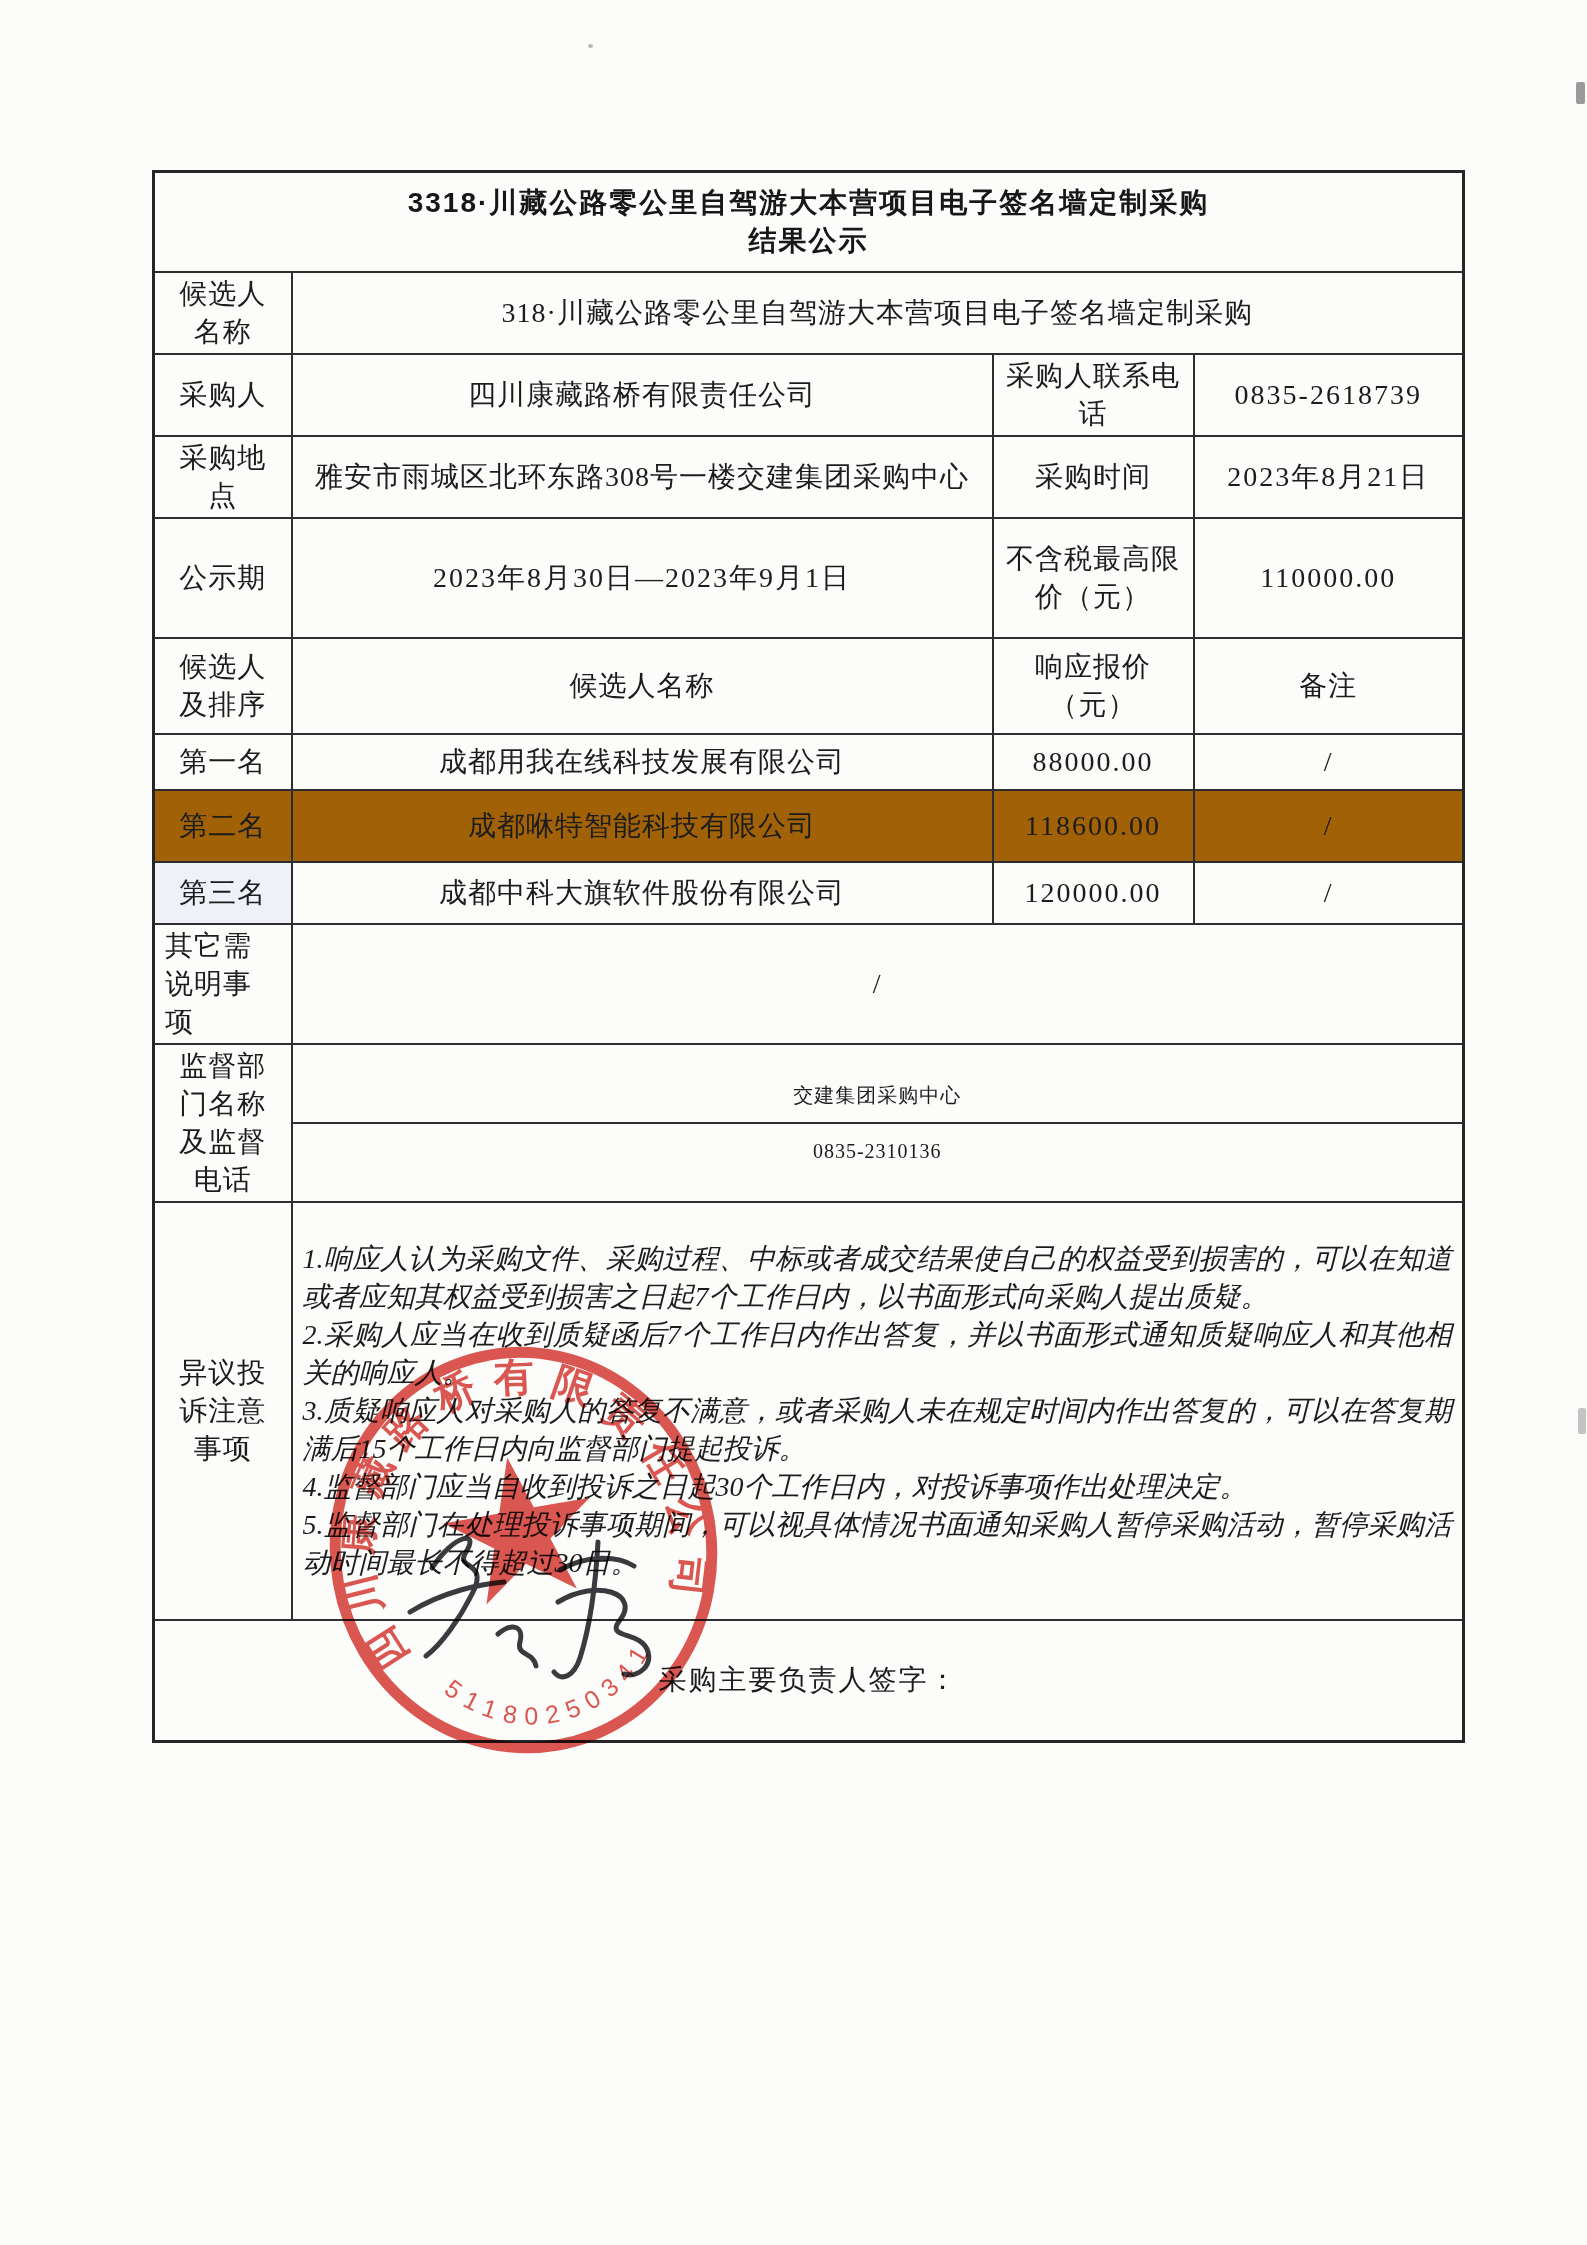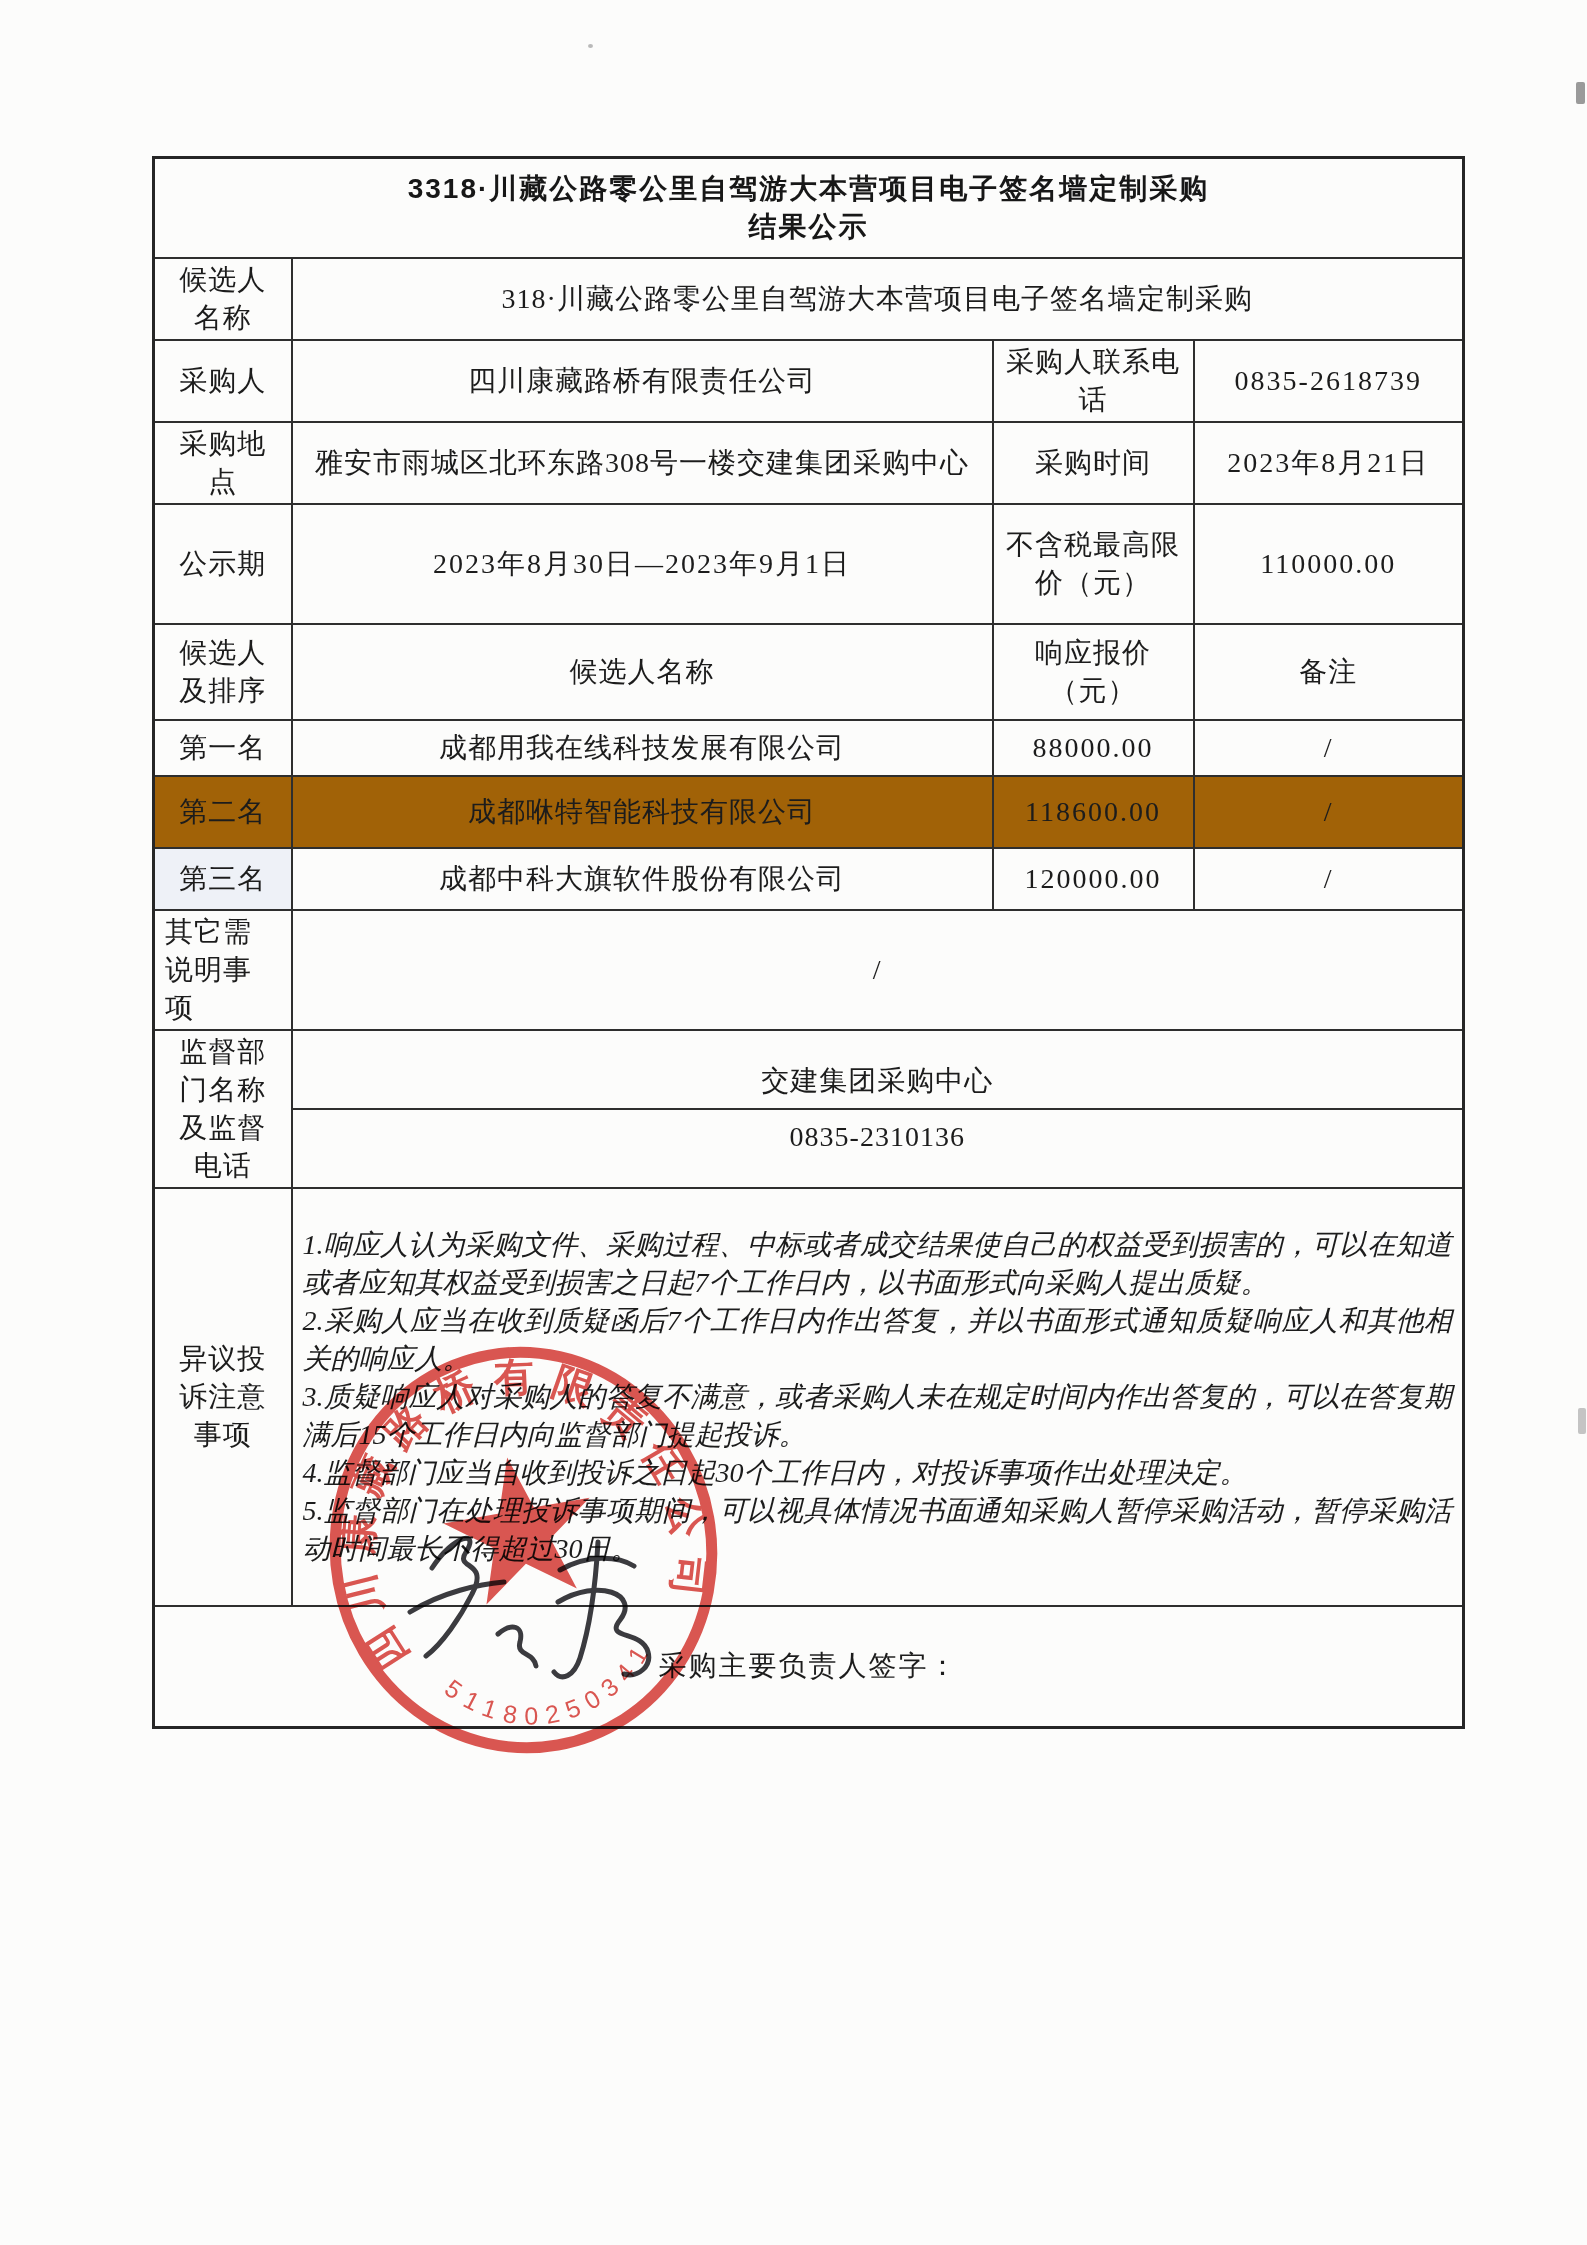--- a/index.html
+++ b/index.html
@@ -11,21 +11,21 @@
     color:#1c1c1c;
     overflow:hidden;
   }
   
   .artifact{position:absolute;background:#b9b9b9;border-radius:50%;}
   .a1{left:588px;top:44px;width:5px;height:4px;}
   .a2{left:1576px;top:82px;width:9px;height:22px;border-radius:2px;background:#9a9a9a;}
   .a3{left:1578px;top:1408px;width:8px;height:26px;border-radius:2px;background:#c4c4c4;}
 
   table.doc{
-    position:absolute;left:152px;top:156px;
+    position:absolute;left:152px;top:170px;
     width:1310px;
     border-collapse:collapse;
     table-layout:fixed;
   }
   table.doc td{
     border:2px solid #2e2e2e;
     padding:2px 10px;
     vertical-align:middle;
     font-size:28px;
     line-height:38px;
@@ -62,21 +62,21 @@
   .obj-line{text-align:justify;font-style:italic;}
   td.sig-cell{
     text-align:left;
     padding-left:28px;
     font-size:30px;
     letter-spacing:2px;
   }
   .sup-split{padding:0 !important;}
   .sup-split .sub{
     height:54px;display:flex;align-items:center;justify-content:center;
-    font-size:28px;letter-spacing:1px;
+    font-size:20px;letter-spacing:1px;
   }
   .sup-split .sub + .sub{border-top:2px solid #2e2e2e;}
 
   
   .stamp{
     position:absolute;left:312px;top:1336px;width:424px;height:434px;
     transform:rotate(-10deg);
     opacity:0.88;
     mix-blend-mode:multiply;
     pointer-events:none;

